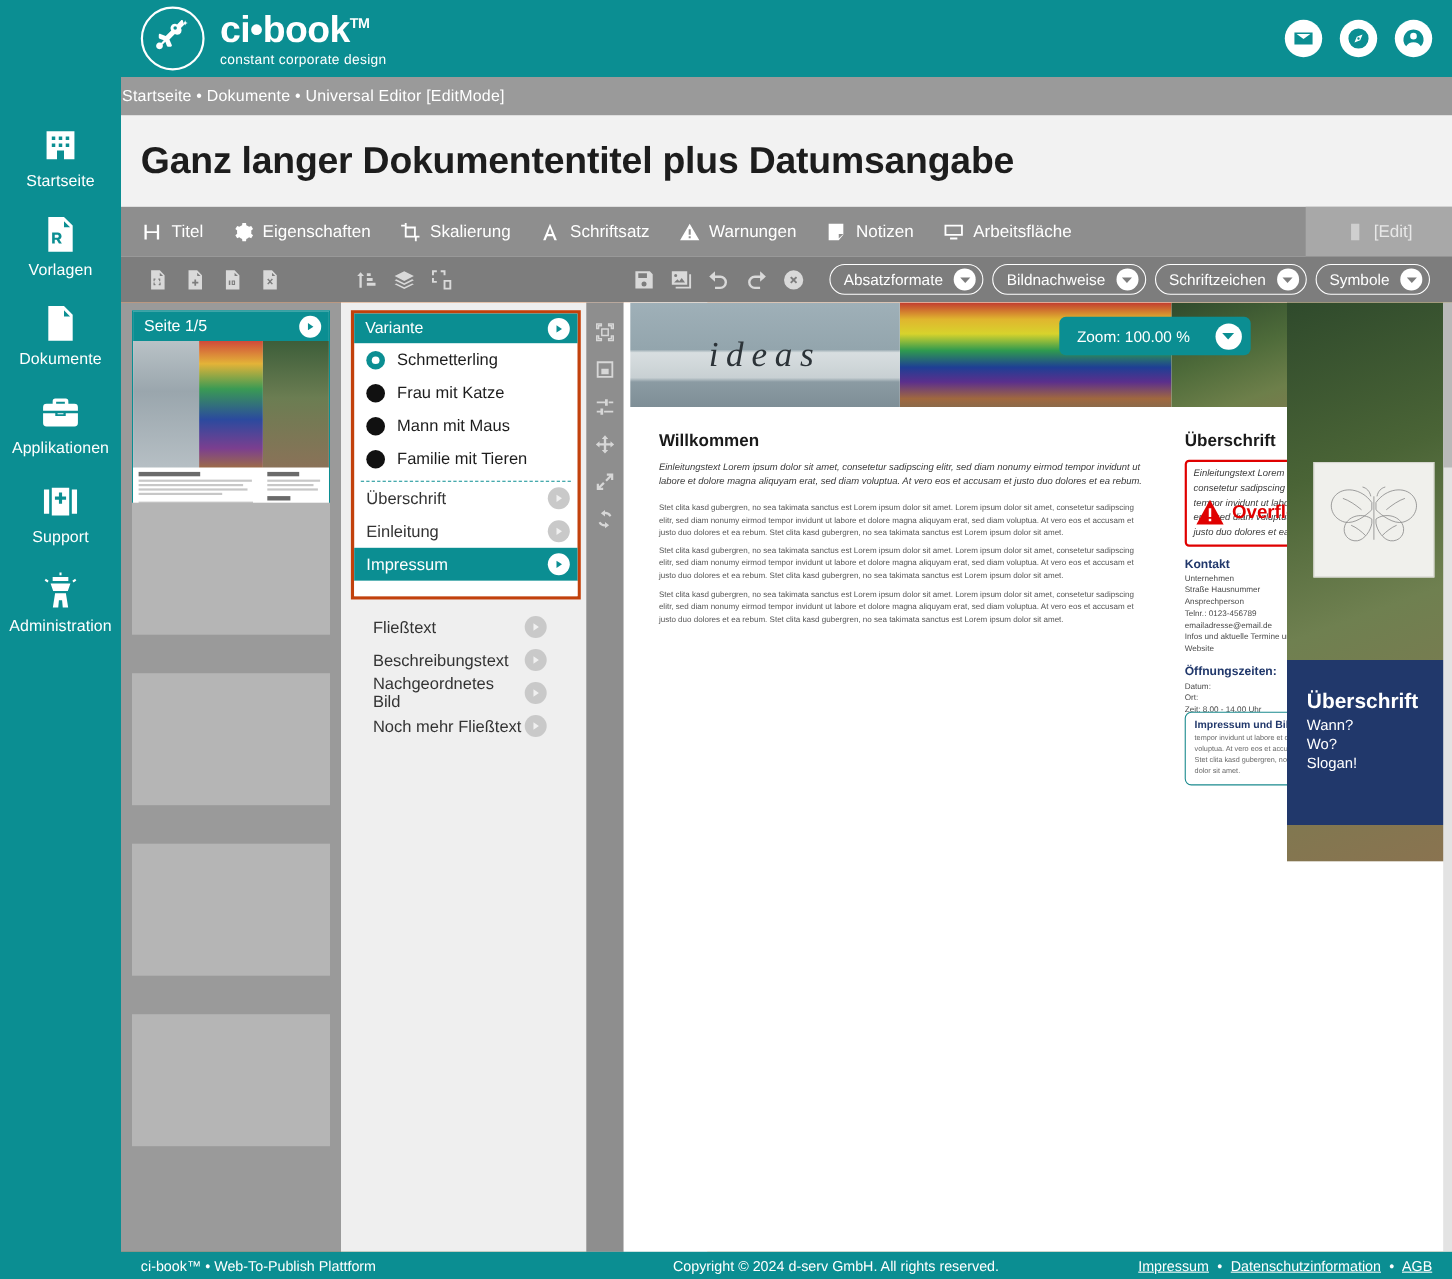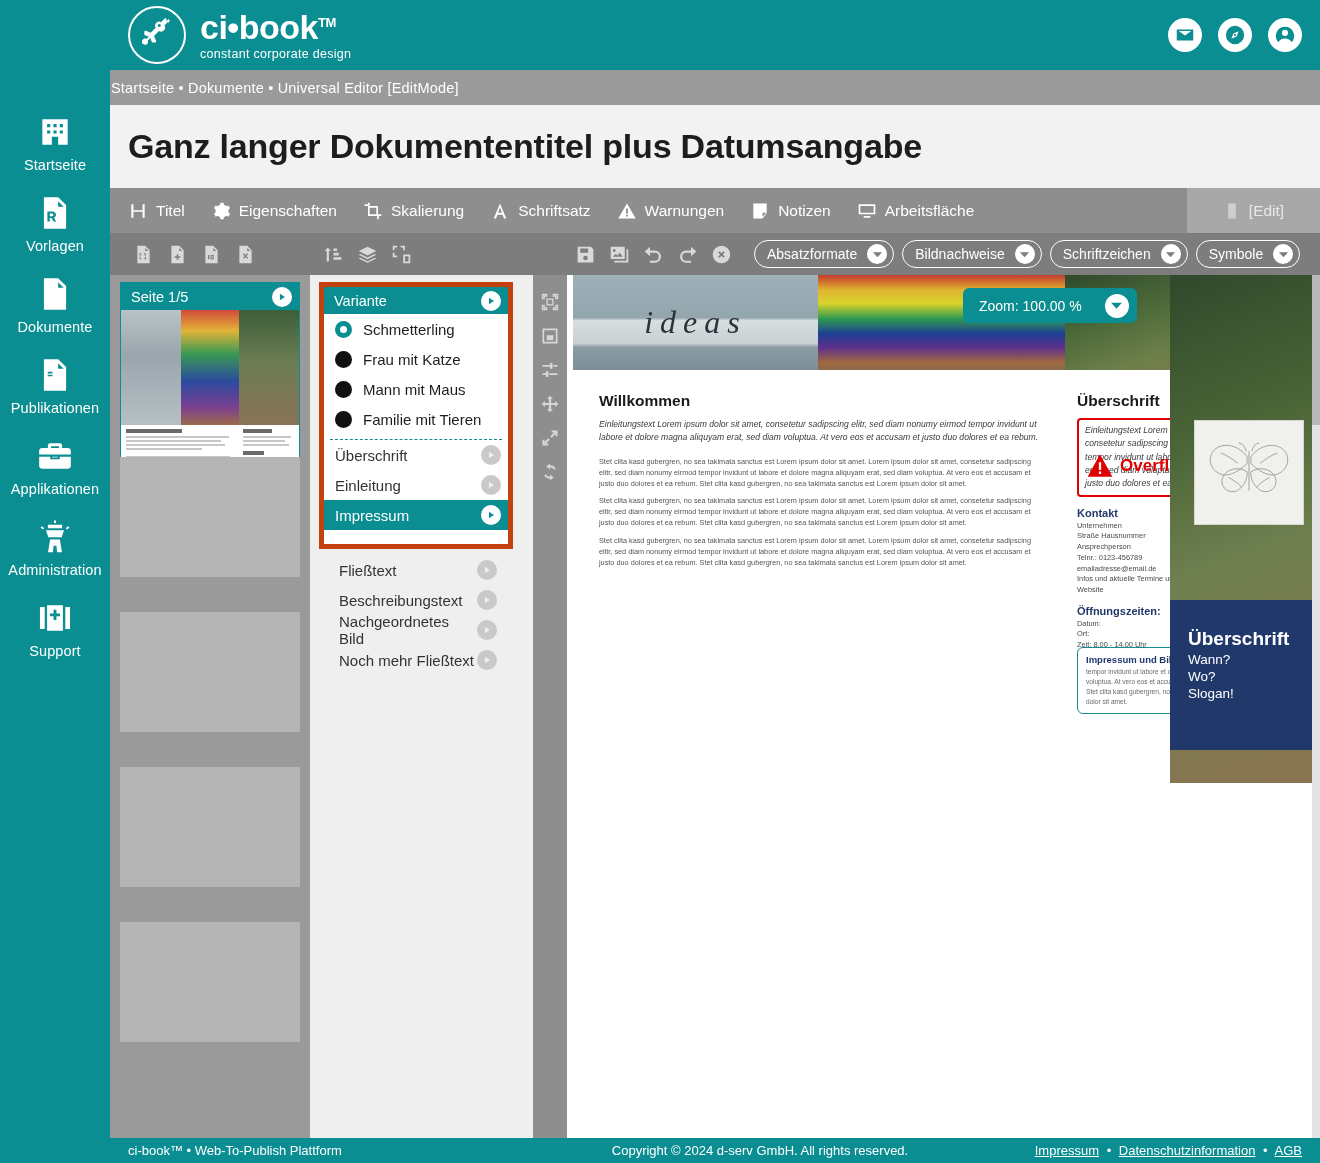--- a/index.html
+++ b/index.html
@@ -133,22 +133,22 @@
   .tline.h { height: 3.5px; background: #6a6a6a; width: 52%; margin-bottom: 3px; }
   .tb-navy { height: 36px; background: #21386b; }
   .tb-img { height: 49px; background: linear-gradient(180deg,#6a7d55 0%, #93a07b 60%, #7b6a4f 100%); }
 
   .gbox { position: absolute; left: 10px; width: 180px; background: #b5b5b5; }
 
   .panel-variant {
     position: absolute; left: 200px; top: 0; width: 333px; height: 863px; background: #efefef;
   }
   .vcard {
-    position: absolute; left: 9px; top: 7px; width: 194px; background: #fff;
-    border: 5px solid #c2410c;
+    position: absolute; left: 9px; top: 7px; width: 209px; background: #fff;
+    border: 3px solid #c2410c;
   }
   .vcard-head {
     height: 27px; background: #0b8e92; color: #fff; display: flex; align-items: center;
     justify-content: space-between; padding: 0 7px 0 10px; font-size: 14.5px;
   }
   .radio-row {
     height: 30px; display: flex; align-items: center; gap: 11px; padding-left: 11px;
     font-size: 15px; color: #1d1d1d; cursor: pointer;
   }
   .rdot { width: 17px; height: 17px; border-radius: 50%; background: #111; flex-shrink: 0; }
@@ -294,48 +294,40 @@
       <span class="nav-icon">
         <svg viewBox="0 0 24 24">
             <path d="M14 2H5v20h14V7l-5-5zm0 2.5L17.5 8H14V4.5zM9.3 11.6 7 14l2.3 2.4 1-1-1.3-1.4 1.3-1.4-1-1zm5.4 0-1 1 1.3 1.4-1.3 1.4 1 1L17 14l-2.3-2.4zm-3.4 1.65a.95.95 0 1 0 1.9 0 .95.95 0 0 0-1.9 0z"></path>
           </svg>
       </span>
       <span class="nav-label">Dokumente</span>
     </a>
     <a class="nav-item">
       <span class="nav-icon">
         <svg viewBox="0 0 24 24">
-            <path d="M14 2H5v20h14V7l-5-5zm0 2.5L17.5 8H14V4.5zM7.4 10h3v1h-3v-1zm0 1.8h3v1h-3v-1zm3.6 0.2v2.3L9.6 17.6c-.3.7.2 1.4.9 1.4h3c.7 0 1.2-.7.9-1.4L13 14.3V12h-2zm.7 0h.6v2.5l.5 1.1h-1.6l.5-1.1V12z"></path>
-          </svg>
-      </span>
-      <span class="nav-label">Publikationen</span>
-    </a>
-    <a class="nav-item">
-      <span class="nav-icon">
-        <svg viewBox="0 0 24 24">
             <path d="M9 4h6a1.5 1.5 0 0 1 1.5 1.5V7H20a2 2 0 0 1 2 2v2H2V9a2 2 0 0 1 2-2h3.5V5.5A1.5 1.5 0 0 1 9 4zm.5 3h5V5.8h-5V7zM2 12.5h7V14h6v-1.5h7V18a2 2 0 0 1-2 2H4a2 2 0 0 1-2-2v-5.5zM10.3 12.5h3.4V13h-3.4v-.5z"></path>
           </svg>
       </span>
       <span class="nav-label">Applikationen</span>
     </a>
     <a class="nav-item">
       <span class="nav-icon">
         <svg viewBox="0 0 24 24">
-            <path d="M11.4 1.5h1.2v1.7h-1.2V1.5zM7.5 4.2h9v2.3h-9V4.2zm-1.2 3.6h11.4l-1.5 4.4H7.8L6.3 7.8zm2.6 5.7h6.2l1.3 8.2h-3.1l-.4-4.2h-1.8l-.4 4.2H7.6l1.3-8.2zM3.6 5.2l1.6 1.1-.7 1-1.6-1.1.7-1zm16.8 0 .7 1-1.6 1.1-.7-1 1.6-1.1z"></path>
-          </svg>
-      </span>
-      <span class="nav-label">Administration</span>
+            <path d="M2.5 5h3v14h-3V5zm16 0h3v14h-3V5zM7 4h10v16H7V4zm4.1 2.8v2.3H8.8v1.8h2.3v2.3h1.8v-2.3h2.3V9.1h-2.3V6.8h-1.8z"></path>
+          </svg>
+      </span>
+      <span class="nav-label">Support</span>
     </a>
     <a class="nav-item">
       <span class="nav-icon">
         <svg viewBox="0 0 24 24">
-            <path d="M2.5 5h3v14h-3V5zm16 0h3v14h-3V5zM7 4h10v16H7V4zm4.1 2.8v2.3H8.8v1.8h2.3v2.3h1.8v-2.3h2.3V9.1h-2.3V6.8h-1.8z"></path>
-          </svg>
-      </span>
-      <span class="nav-label">Support</span>
+            <path d="M11.4 1.5h1.2v1.7h-1.2V1.5zM7.5 4.2h9v2.3h-9V4.2zm-1.2 3.6h11.4l-1.5 4.4H7.8L6.3 7.8zm2.6 5.7h6.2l1.3 8.2h-3.1l-.4-4.2h-1.8l-.4 4.2H7.6l1.3-8.2zM3.6 5.2l1.6 1.1-.7 1-1.6-1.1.7-1zm16.8 0 .7 1-1.6 1.1-.7-1 1.6-1.1z"></path>
+          </svg>
+      </span>
+      <span class="nav-label">Administration</span>
     </a>
   </nav>
 
   <header class="topbar">
     <div class="brand">
       <span class="brand-circle">
         <svg viewBox="0 0 24 24">
             <path d="M17.5 3.2c.3-.3.3-.8 0-1-.3-.3-.8-.3-1 0l-2.1 2.1a2.4 2.4 0 0 0-3.6 2c0 .5.1.9.4 1.3l-3 3.1-2.9-1.2c-.4-.2-.9.1-.9.6v1.4c0 .3.2.6.5.7l2.2.8-1.4 1.4c-.9-.5-2-.2-2.5.7-.5.9-.2 2 .7 2.5.9.5 2 .2 2.5-.7.3-.5.3-1.1.1-1.6l1.5-1.5.8 2.2c.1.3.4.5.7.5h1.4c.5 0 .8-.5.6-.9l-1.3-3 3-3c.4.2.8.4 1.3.4a2.4 2.4 0 0 0 2-3.7l2-2.1zM12.4 6.3a.95.95 0 1 1 1.9 0 .95.95 0 0 1-1.9 0zM18.8 2.1l.4 1 1 .4-1 .4-.4 1-.4-1-1-.4 1-.4.4-1z"></path>
           </svg>
       </span>

